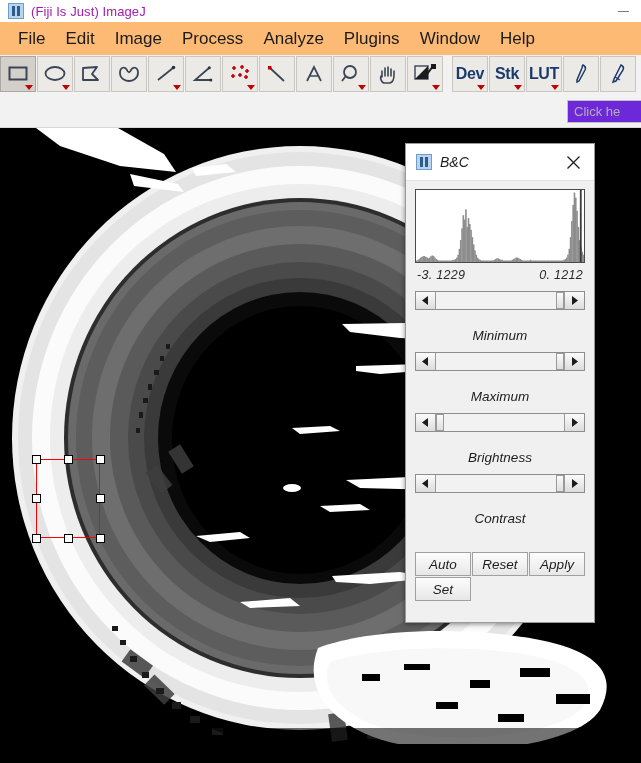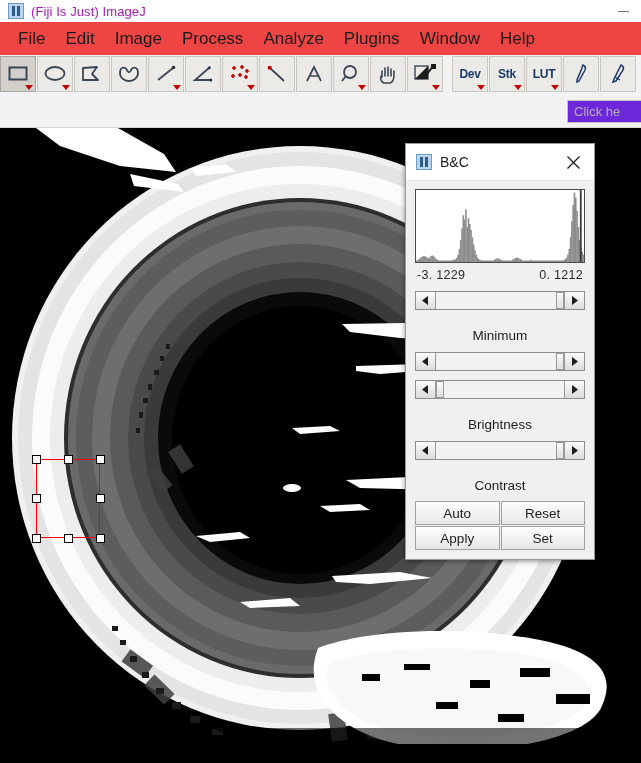--- a/index.html
+++ b/index.html
@@ -82,21 +82,21 @@
     width: 11px; height: 1px;
     background: #7a7a7a;
     display: block;
   }
 
   
   .menubar {
     position: absolute;
     left: 0; top: 22px;
     width: 641px; height: 33px;
-    background: #ef4444;
+    background: #fdba74;
     display: flex;
     align-items: center;
     padding-left: 8px;
     box-sizing: border-box;
   }
   .menu-item {
     font-size: 17px;
     color: #1b1b1b;
     padding: 2px 10px;
     white-space: nowrap;
@@ -133,21 +133,21 @@
   .tool .tri {
     position: absolute;
     right: 2px; bottom: 1px;
     width: 0; height: 0;
     border-left: 4px solid transparent;
     border-right: 4px solid transparent;
     border-top: 5px solid #c00000;
   }
   .tool svg { display: block; }
   .tool .lbl {
-    font-size: 12px;
+    font-size: 16px;
     font-weight: bold;
     color: #1b3a6b;
     letter-spacing: -0.3px;
   }
   .tgap { width: 8px; flex: none; }
 
   
   .statusbar {
     position: absolute;
     left: 0; top: 97px;
@@ -220,20 +220,21 @@
   
   .bc-dialog {
     position: absolute;
     left: 405px; top: 143px;
     width: 190px;
     background: #f0f0f0;
     border: 1px solid #9a9a9a;
     box-shadow: 0 1px 5px rgba(0,0,0,0.45);
     box-sizing: border-box;
     font-family: "Liberation Sans", sans-serif;
+    font-style: italic;
   }
   .bc-title {
     height: 36px;
     background: #ffffff;
     display: flex;
     align-items: center;
     position: relative;
     border-bottom: 1px solid #e3e3e3;
   }
   .bc-title .ij-logo { margin-left: 10px; flex: none; }
@@ -244,21 +245,21 @@
   }
   .bc-close {
     position: absolute;
     right: 4px; top: 0;
     width: 34px; height: 36px;
     display: flex;
     align-items: center;
     justify-content: center;
   }
   .bc-body {
-    padding: 8px 9px 9px 9px;
+    padding: 8px 9px 21px 9px;
   }
   .hist-box {
     width: 100%;
     height: 74px;
     background: #ffffff;
     border: 1px solid #4a4a4a;
     box-sizing: border-box;
     position: relative;
     overflow: hidden;
   }
@@ -310,23 +311,23 @@
     box-sizing: border-box;
   }
   .slider-label {
     text-align: center;
     font-size: 13.5px;
     color: #1c1c1c;
     margin-top: 18px;
   }
 
   .btn-grid {
-    margin-top: 8px;
+    margin-top: 26px;
     display: grid;
-    grid-template-columns: 1fr 1fr;
+    grid-template-columns: 1fr 1fr 1fr;
     grid-gap: 1px;
   }
   .bc-btn {
     height: 24px;
     background: linear-gradient(#fdfdfd, #e7e7e7);
     border: 1px solid #a0a0a0;
     box-sizing: border-box;
     display: flex;
     align-items: center;
     justify-content: center;
@@ -789,20 +790,21 @@
           </div>
           <div class="sb-track">
             <div class="sb-thumb" style="right:0;"></div>
           </div>
           <div class="sb-arrow right">
             <svg width="7" height="9" viewBox="0 0 7 9">
                 <polygon points="1,0 1,9 7,4.5" fill="#1b1b1b"></polygon>
               </svg>
           </div>
         </div>
+        <div class="slider-label">Maximum</div>
       </div>
 
       <div class="slider-row">
         <div class="scrollbar">
           <div class="sb-arrow">
             <svg width="7" height="9" viewBox="0 0 7 9">
                 <polygon points="6,0 6,9 0,4.5" fill="#1b1b1b"></polygon>
               </svg>
           </div>
           <div class="sb-track">

